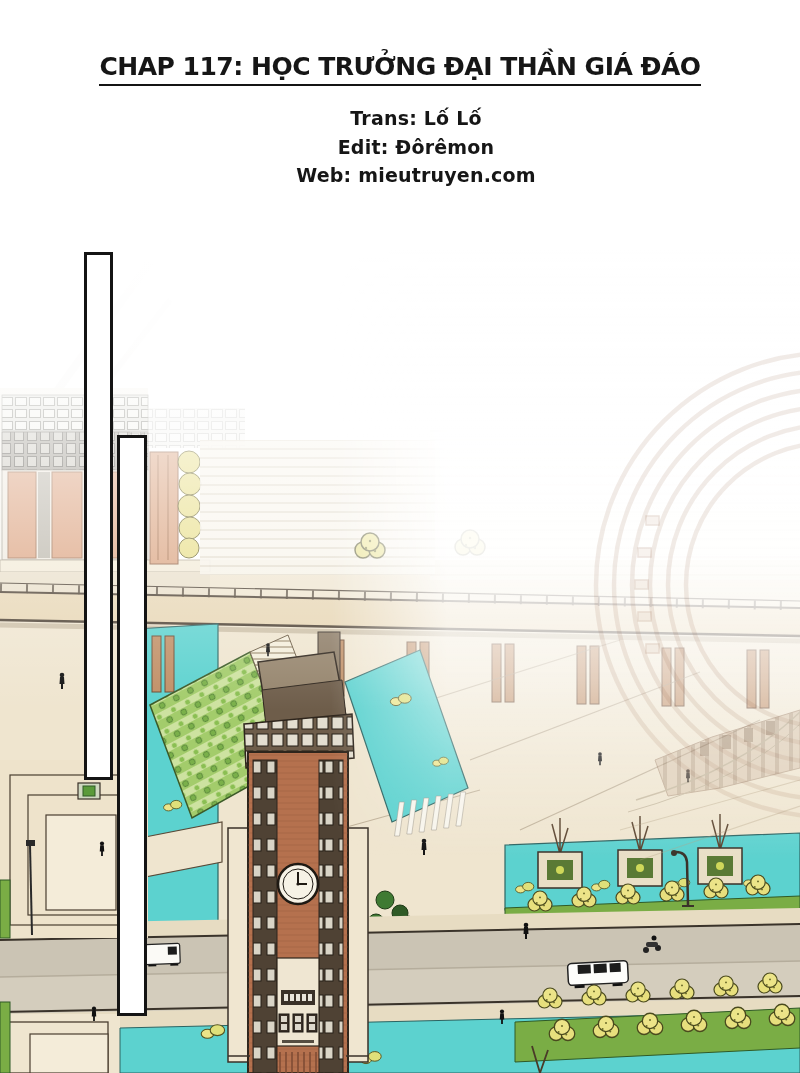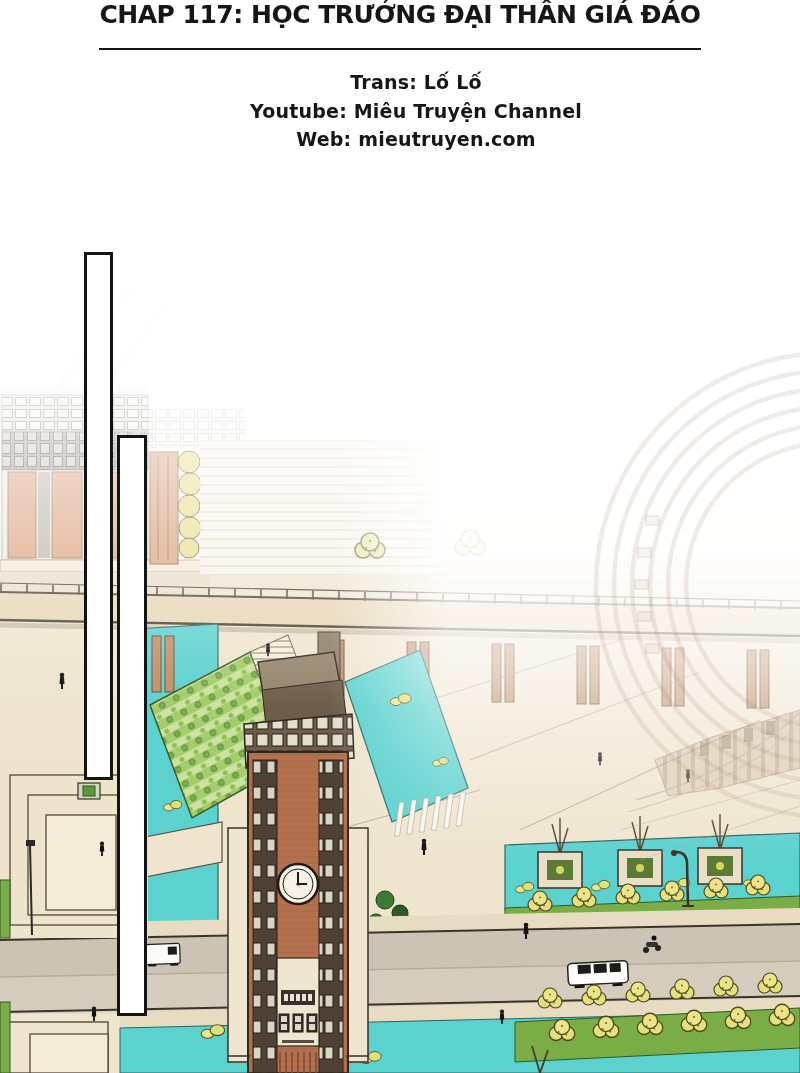--- a/index.html
+++ b/index.html
@@ -2,43 +2,43 @@
 <html><head>
 <meta charset="utf-8">
 <style>
   html,body{margin:0;padding:0;background:#ffffff;}
   #page{
     position:relative;width:800px;height:1073px;background:#fff;overflow:hidden;
     font-family:"DejaVu Sans",sans-serif;color:#161616;
   }
   #header{position:absolute;left:0;top:0;width:800px;text-align:center;z-index:4;}
   .chapter-title{
-    display:inline-block;font-size:25px;font-weight:bold;
-    letter-spacing:-0.5px;border-bottom:2.5px solid #141414;padding-bottom:19px;
+    display:inline-block;margin-top:52px;font-size:25px;font-weight:bold;
+    letter-spacing:-0.5px;border-bottom:2.5px solid #141414;padding-bottom:3px;
     white-space:nowrap;
   }
   .credits{margin-top:18px;font-size:19px;font-weight:bold;line-height:28.6px;letter-spacing:0.2px;margin-left:32px;}
   .speech-bar{
     position:absolute;background:#ffffff;border:3px solid #141414;
     box-sizing:border-box;z-index:3;
   }
   #bar1{left:84px;top:252px;width:29px;height:528px;}
   #bar2{left:117px;top:435px;width:30px;height:581px;}
   #scene{position:absolute;left:0;top:250px;z-index:1;}
 </style>
 </head>
 <body>
 
 <div id="page">
 
   <div id="header">
     <span class="chapter-title">CHAP 117: HỌC TRƯỞNG ĐẠI THẦN GIÁ ĐÁO</span>
     <div class="credits">
       <div>Trans: Lố Lố</div>
-      <div>Youtube: Miêu Truyện Channel</div>
+      <div>Edit: Đôrêmon</div>
       <div>Web: mieutruyen.com</div>
     </div>
   </div>
 
   <svg id="scene" width="800" height="823" viewBox="0 250 800 823">
     <defs>
       <pattern id="winGridA" patternUnits="userSpaceOnUse" width="14" height="12">
         <rect width="14" height="12" fill="#dcdcd4"></rect>
         <rect x="1.5" y="1.5" width="11" height="8" fill="#f2f2ec" stroke="#77776e" stroke-width="1"></rect>
       </pattern>

